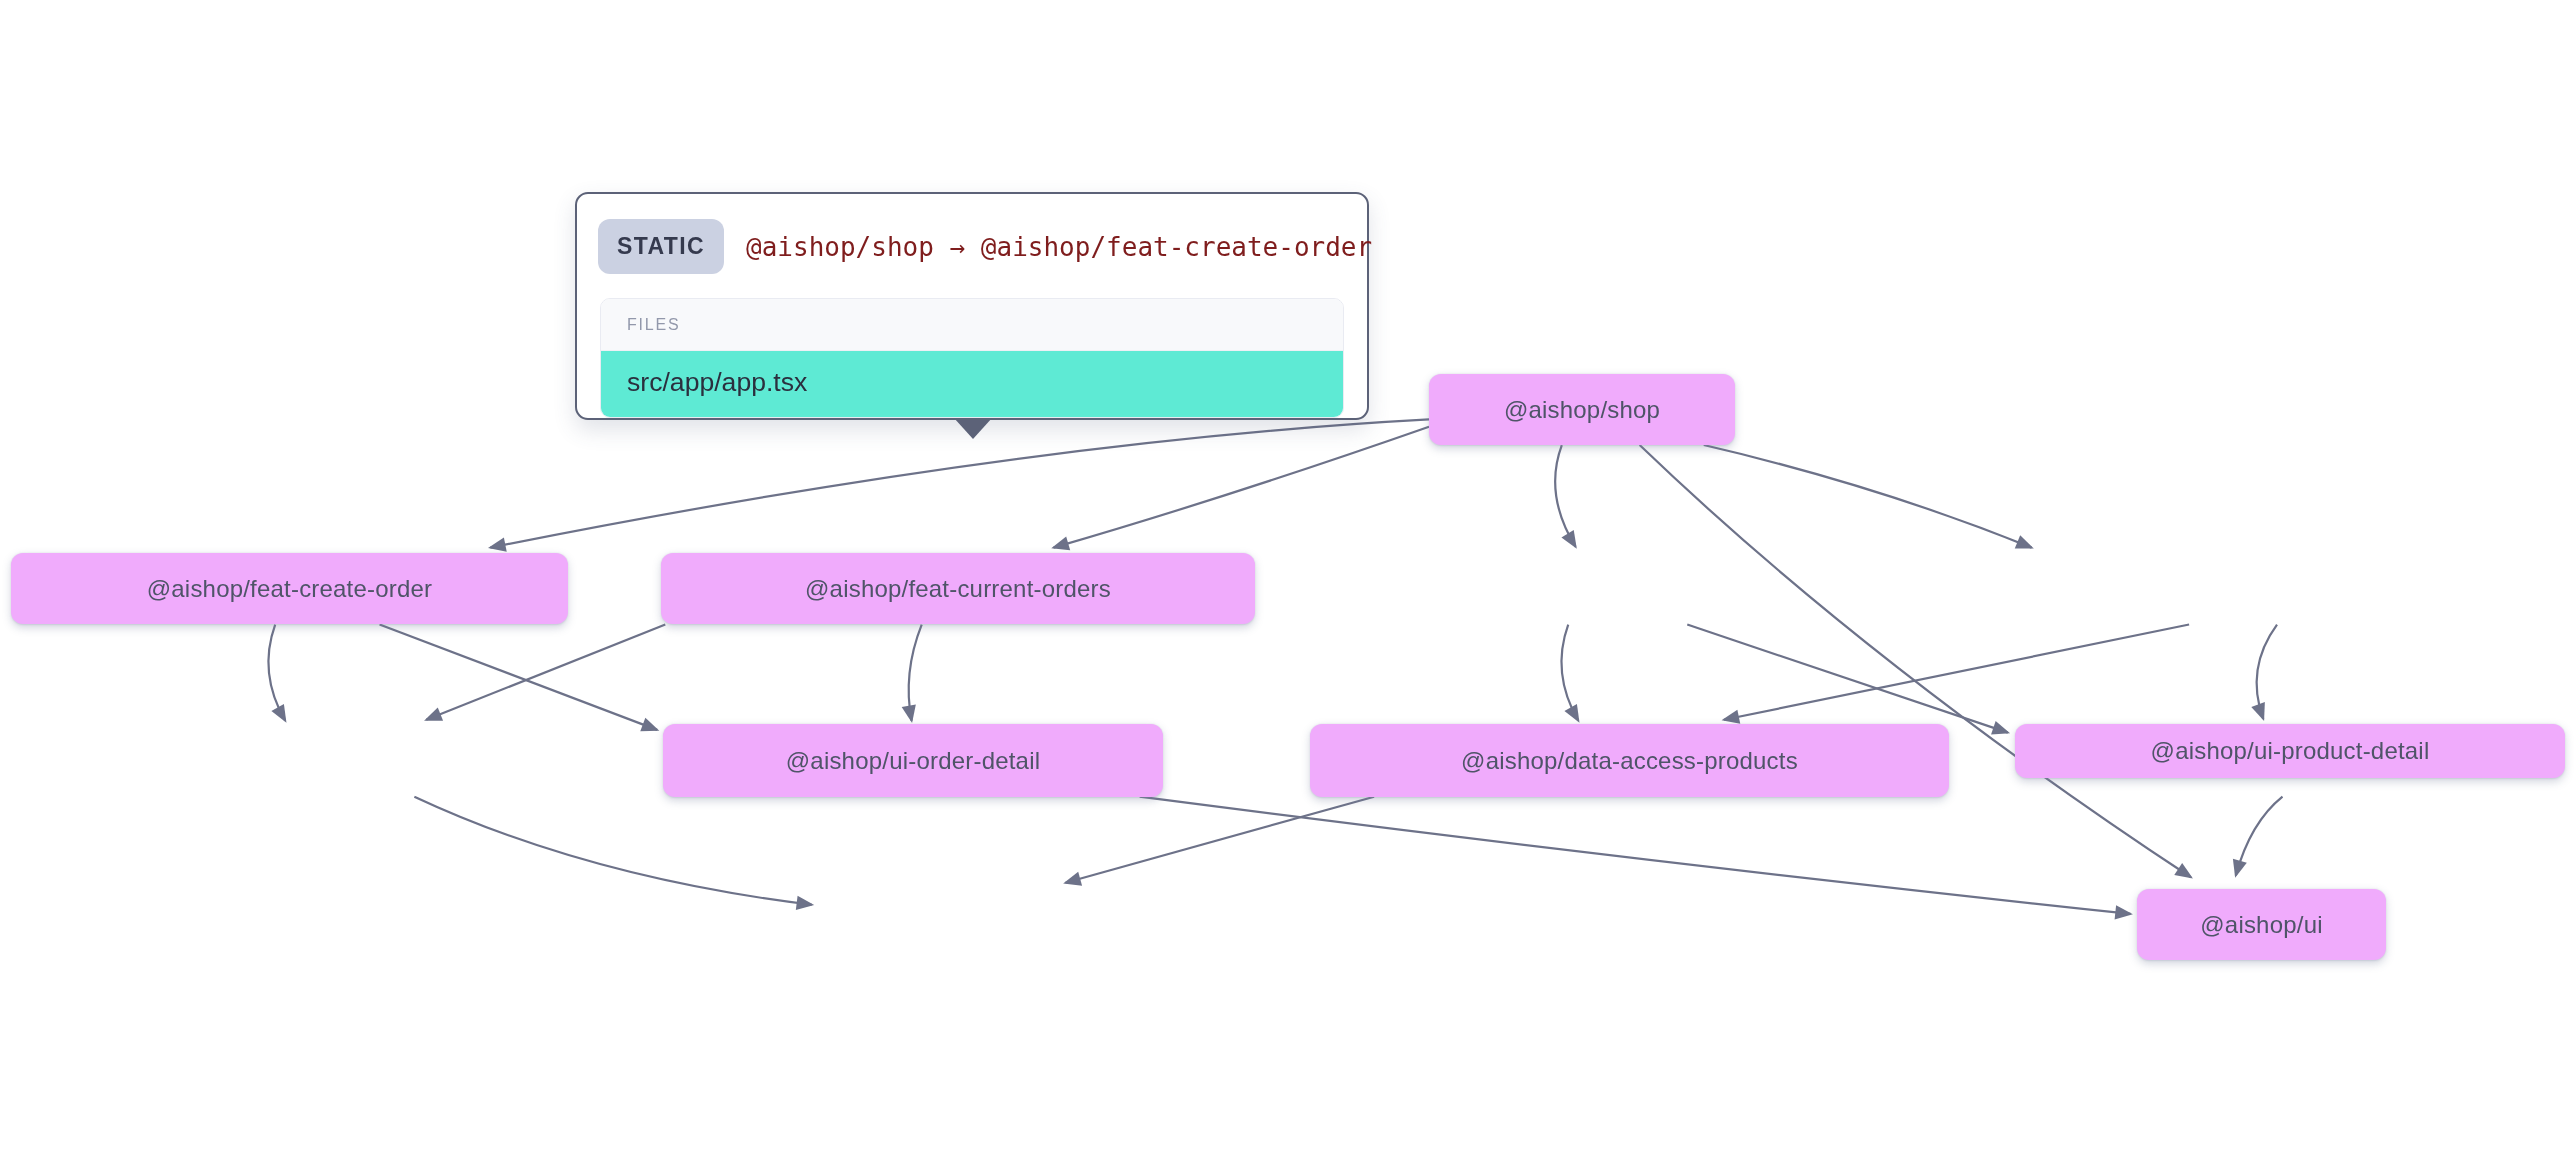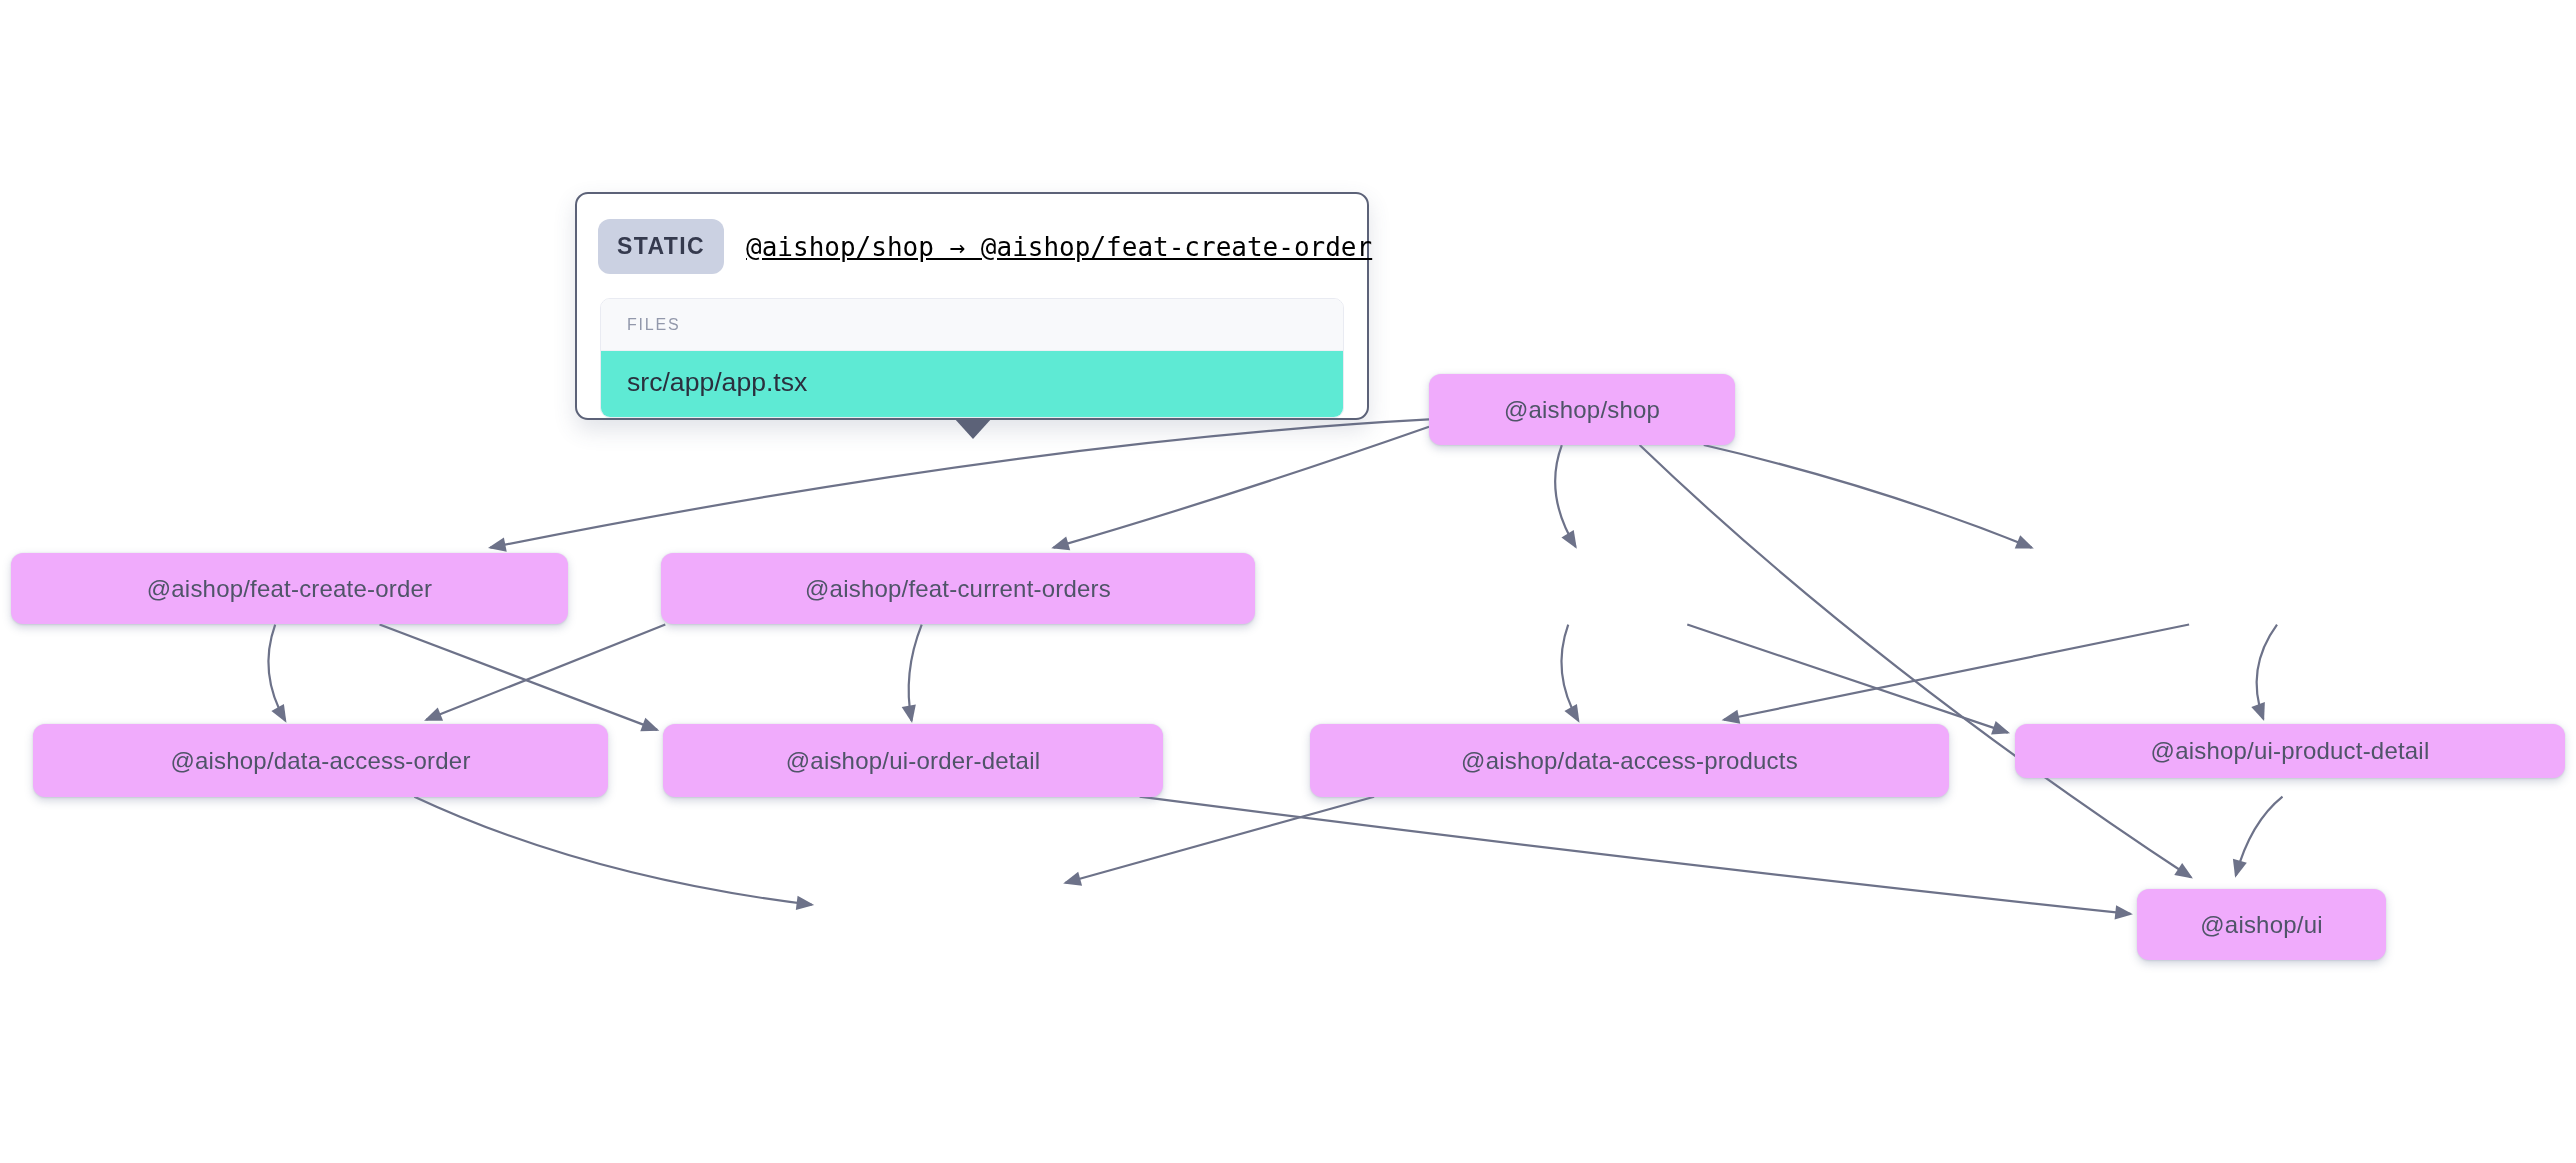--- a/index.html
+++ b/index.html
@@ -25,21 +25,21 @@
   .tt-head{display:flex;align-items:center;margin:25px 22px 0 21px;}
   .badge{
     display:inline-flex;align-items:center;justify-content:center;
     height:55px;padding:0 19px;border-radius:12px;
     background:#cbd1e2;color:#353a4e;
     font-size:23px;font-weight:bold;letter-spacing:1.4px;
   }
   .tt-title{
     margin-left:22px;
     font-family:"DejaVu Sans Mono",monospace;
-    font-size:26px;color:#000000;white-space:nowrap;text-decoration:underline;
+    font-size:26px;color:#7f1d1d;white-space:nowrap;
   }
   .files-box{
     margin:24px 23px 0 23px;
     border:1.8px solid #e9ebf2;border-radius:10px;overflow:hidden;
     background:#ffffff;
   }
   .files-header{
     background:#f8f9fb;color:#9298ab;
     font-size:16px;letter-spacing:1.8px;
     padding:16.5px 26px;border-bottom:0.9px solid #eef0f5;
@@ -96,19 +96,18 @@
       <div id="files-list">
           <div class="file-row">src/app/app.tsx</div>
         </div>
     </div>
     <div class="tt-pointer" style="left: 377px;"></div>
   </div>
 
 <div class="node" style="left: 1429px; top: 374px; width: 306px; height: 71px;">@aishop/shop</div>
     <div class="node" style="left: 11px; top: 553px; width: 557px; height: 71px;">@aishop/feat-create-order</div>
     <div class="node" style="left: 661px; top: 553px; width: 594px; height: 71px;">@aishop/feat-current-orders</div>
-    <div class="node" style="left: 33px; top: 724px; width: 575px; height: 73px;">@aishop/data-access-order</div>
     <div class="node" style="left: 663px; top: 724px; width: 500px; height: 73px;">@aishop/ui-order-detail</div>
     <div class="node" style="left: 1310px; top: 724px; width: 639px; height: 73px;">@aishop/data-access-products</div>
     <div class="node" style="left: 2015px; top: 724px; width: 550px; height: 54px;">@aishop/ui-product-detail</div>
     <div class="node" style="left: 2137px; top: 889px; width: 249px; height: 71px;">@aishop/ui</div>
   </div>
 
 
 </body></html>

